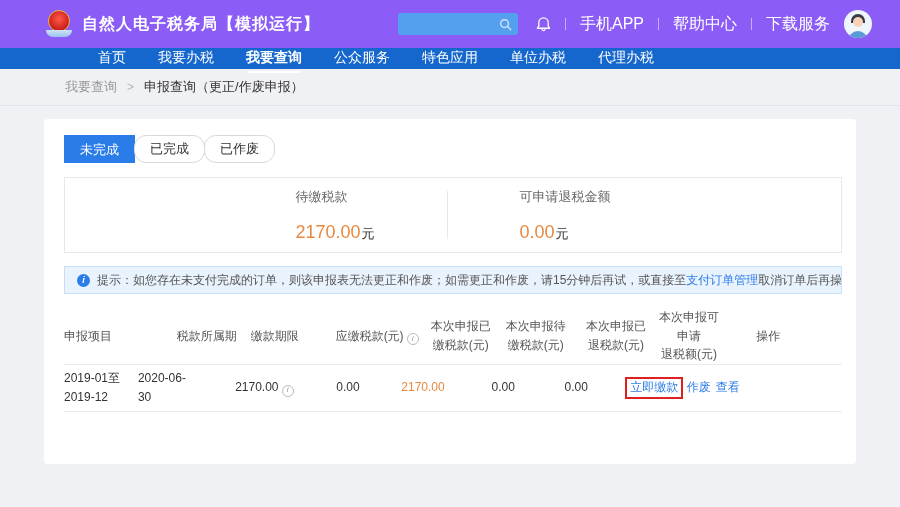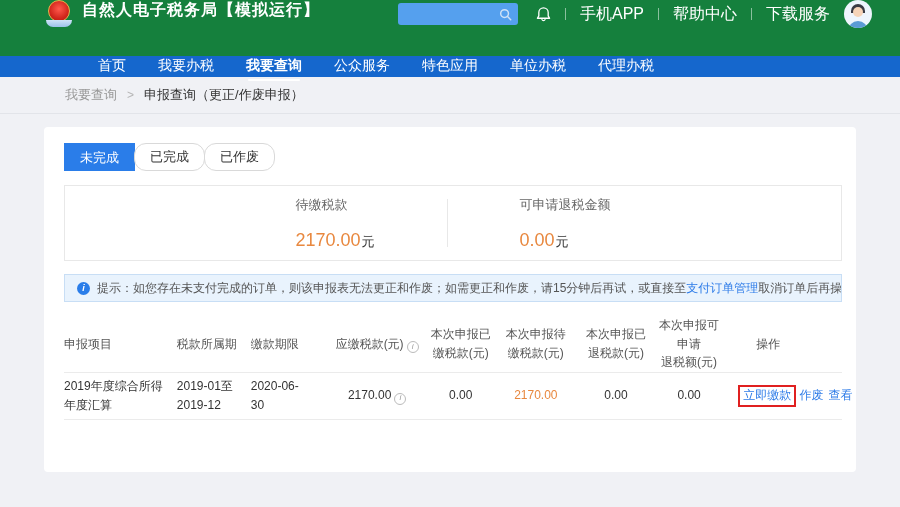--- a/index.html
+++ b/index.html
@@ -6,22 +6,22 @@
   html,body { width:900px; height:507px; }
   body {
     font-family: "Liberation Sans", "DejaVu Sans", sans-serif;
     background:#f0f1f5;
     overflow:hidden;
     font-size:12px;
     color:#333;
   }
   
   .top-header {
-    height:56px; background:#15803d;
-    display:flex; align-items:flex-start;
+    height:48px; background:#8b5cf6;
+    display:flex; align-items:center;
     padding:0 28px 0 46px; color:#fff;
   }
   .logo { width:26px; height:28px; position:relative; flex:0 0 auto; }
   .logo .emblem {
     width:22px; height:22px; border-radius:50%;
     background:radial-gradient(circle at 50% 40%, #ff5a4d 0%, #d1261c 60%, #a81510 100%);
     border:1px solid #e8b34b; margin:0 auto;
   }
   .logo .wings {
     position:absolute; bottom:1px; left:0; width:26px; height:7px;
@@ -245,24 +245,20 @@
         <div>退税款(元)</div>
       </div>
       <div class="cell c8">
         <div>本次申报可申请</div>
         <div>退税额(元)</div>
       </div>
       <div class="cell c9">操作</div>
     </div>
 
     <div class="tbl-row tbl-data">
-      <div class="cell c1">
-        <div>2019年度综合所得</div>
-        <div>年度汇算</div>
-      </div>
       <div class="cell c2">
         <div>2019-01至</div>
         <div>2019-12</div>
       </div>
       <div class="cell c3">
         <div>2020-06-</div>
         <div>30</div>
       </div>
       <div class="cell c4">
         <span>2170.00</span><span class="info-circle">i</span>

